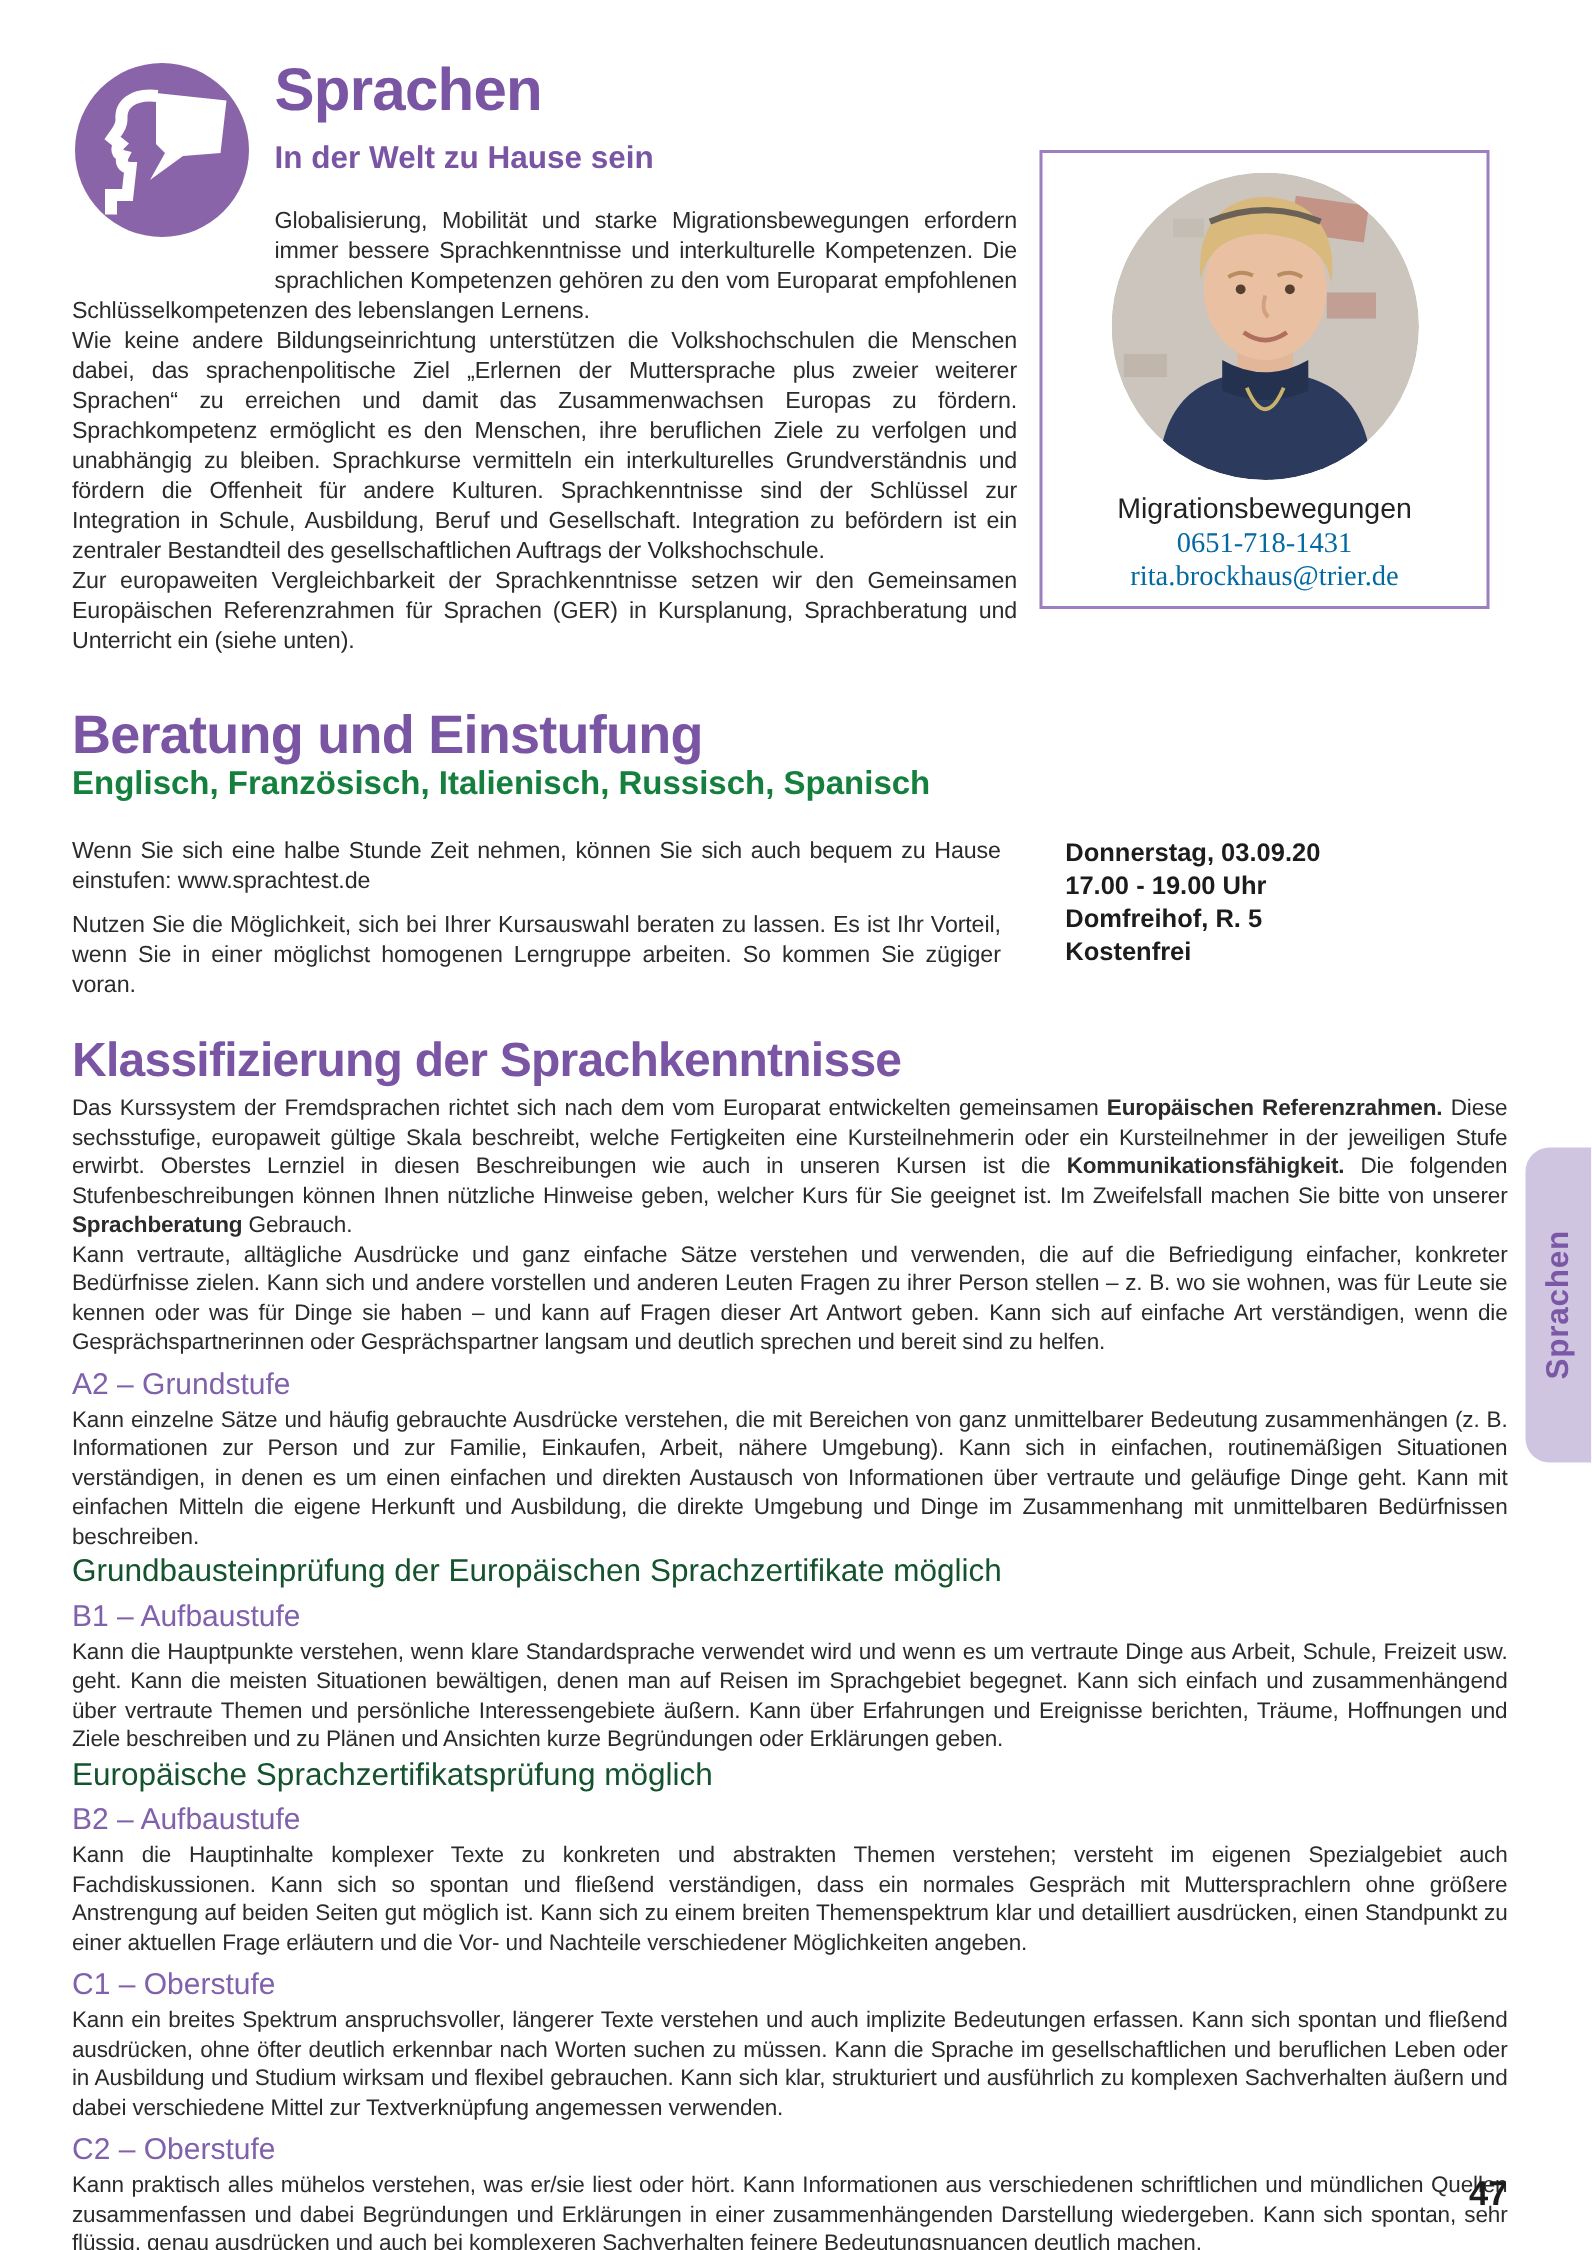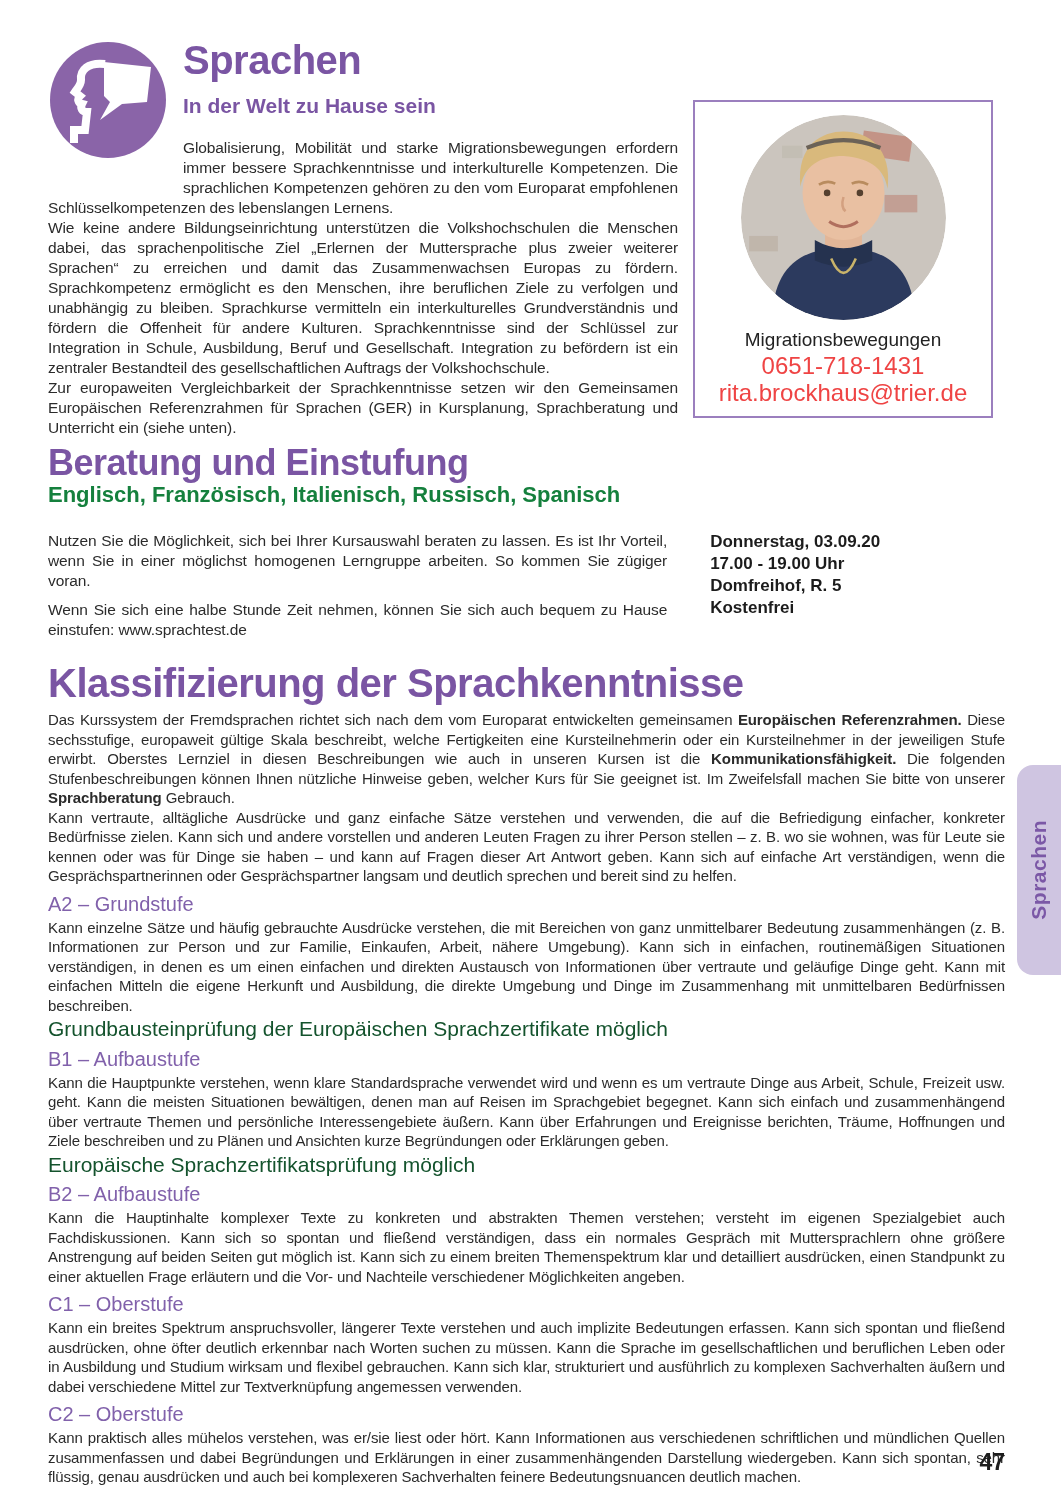--- a/index.html
+++ b/index.html
@@ -23,32 +23,32 @@
   p.body { font-size:15.5px; line-height:20px; text-align:justify; color:#2b2b2b; letter-spacing:-0.1px; }
 
   .contact-card {
     width:300px; margin-left:15px; margin-top:60px;
     border:2px solid #9b7fbe; background:#fff;
     text-align:center; padding:13px 10px 9px;
   }
   .portrait { width:205px; height:205px; margin:0 auto; border-radius:50%; overflow:hidden; }
   .contact-role { font-size:19px; color:#222; margin-top:9px; line-height:1.2; }
   .contact-name { font-size:22px; font-weight:bold; color:#7a55a3; line-height:1.2; margin:2px 0 1px; }
-  .contact-phone, .contact-email { font-size:24px; color:#ef4444; line-height:1.15; }
+  .contact-phone, .contact-email { font-size:19px; color:#0369a1; line-height:1.15;font-family:Liberation Serif, serif; }
 
   
-  .row2 { display:flex; align-items:flex-start; margin-top:7px;gap:28px; }
+  .row2 { display:flex; align-items:flex-start; margin-top:34px;gap:28px; }
   h1.beratung { font-size:36px; font-weight:bold; color:#7a55a3; line-height:1.0; letter-spacing:-0.5px; }
   h2.beratung-sub { font-size:22px; font-weight:bold; color:#15803d; line-height:1.1; margin:2px 0 24px; }
   .row2 p.body { margin-bottom:9px; }
   .schedule { width:300px; margin-left:15px; margin-top:86px; font-weight:bold; font-size:17px; line-height:1.3; color:#1c1c1c; }
 
   
   .klass { margin-top:14px; }
-  h1.klass-title { font-size:40px; font-weight:bold; color:#7a55a3; line-height:1.0; letter-spacing:-0.5px; margin-bottom:7px; }
+  h1.klass-title { font-size:32px; font-weight:bold; color:#7a55a3; line-height:1.0; letter-spacing:-0.5px; margin-bottom:7px; }
   .klass p.kbody { font-size:15px; line-height:19.5px; text-align:justify; letter-spacing:-0.1px; color:#2b2b2b; }
   .klass .b { font-weight:bold; }
   .level-heading { font-size:20px; color:#8161ab; line-height:1.15; margin-top:7px; margin-bottom:2px; }
   .note { font-size:21px; color:#14532d; line-height:1.12; margin-top:2px; }
 
   
   .side-tab {
     position:absolute; right:0; top:765px; width:44px; height:210px;
     background:#cfc5e1; border-radius:16px 0 0 16px;
     display:flex; align-items:center; justify-content:center;
@@ -115,22 +115,22 @@
         <div class="contact-role">Migrationsbewegungen</div>
         <div class="contact-phone">0651-718-1431</div>
         <div class="contact-email">rita.brockhaus@trier.de</div>
       </div>
     </div>
 
     <div class="row2">
       <div class="col-main">
         <h1 class="beratung">Beratung und Einstufung</h1>
         <h2 class="beratung-sub">Englisch, Französisch, Italienisch, Russisch, Spanisch</h2>
+        <p class="body">Wenn Sie sich eine halbe Stunde Zeit nehmen, können Sie sich auch bequem zu Hause einstufen: www.sprachtest.de</p>
         <p class="body">Nutzen Sie die Möglichkeit, sich bei Ihrer Kursauswahl beraten zu lassen. Es ist Ihr Vorteil, wenn Sie in einer möglichst homogenen Lerngruppe arbeiten. So kommen Sie zügiger voran.</p>
-        <p class="body">Wenn Sie sich eine halbe Stunde Zeit nehmen, können Sie sich auch bequem zu Hause einstufen: www.sprachtest.de</p>
       </div>
       <div class="schedule">
         <div>Donnerstag, 03.09.20</div>
         <div>17.00 - 19.00 Uhr</div>
         <div>Domfreihof, R. 5</div>
         <div>Kostenfrei</div>
       </div>
     </div>
 
     <div class="klass">

